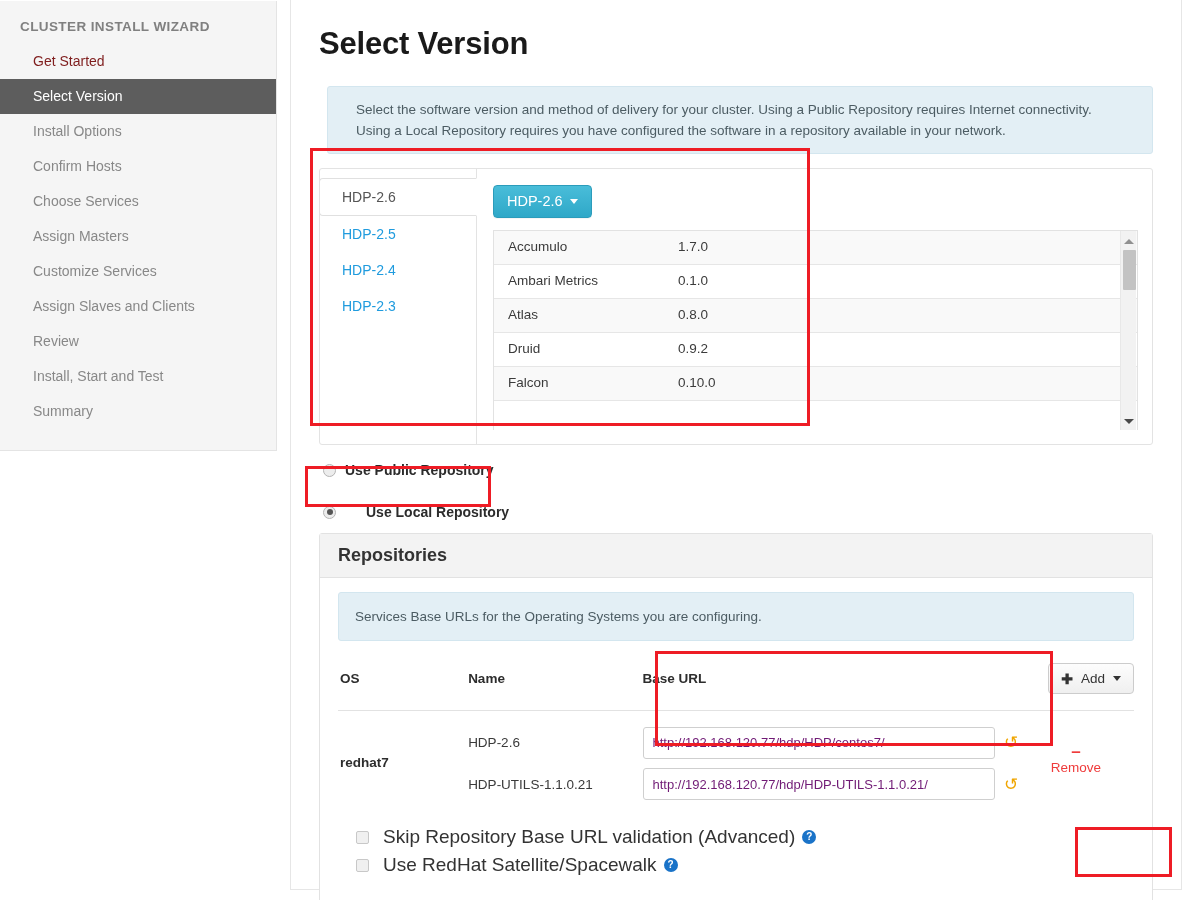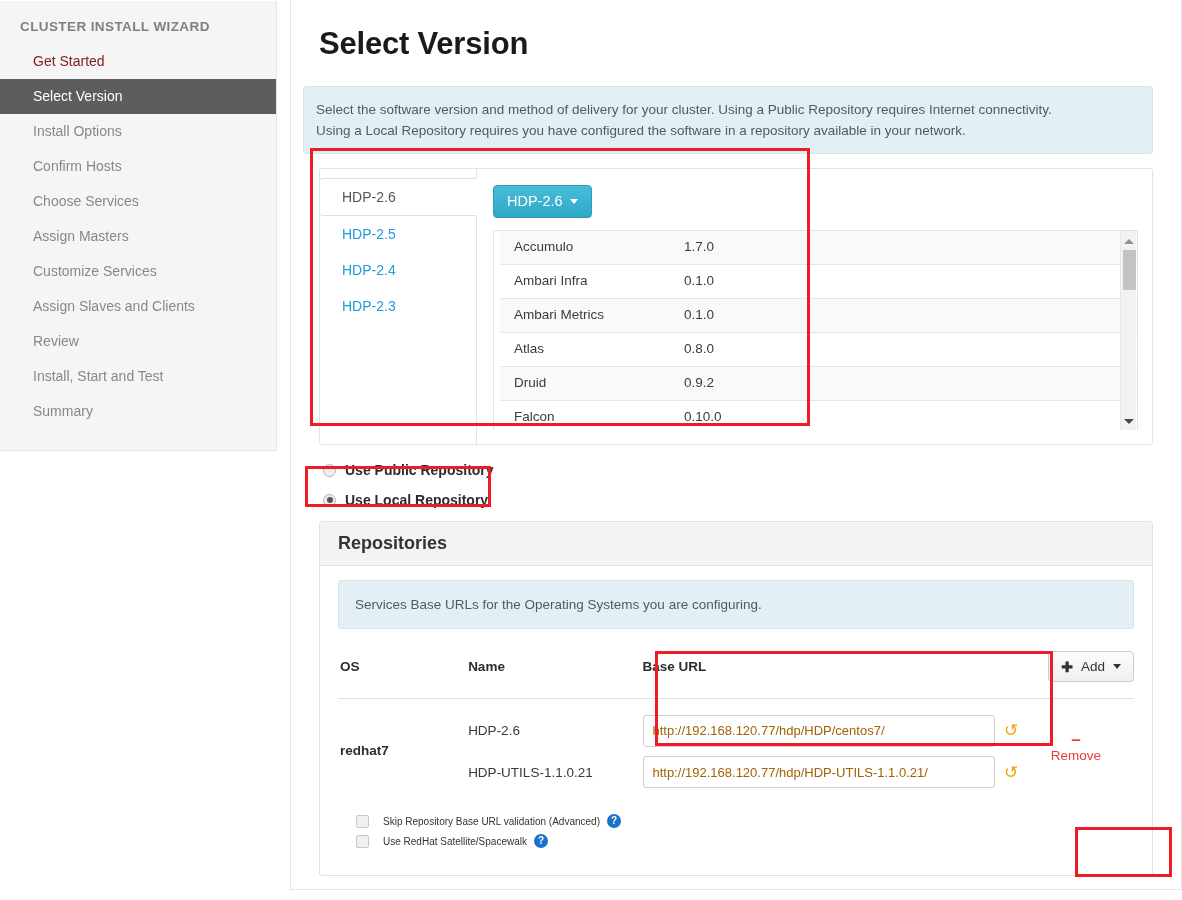--- a/index.html
+++ b/index.html
@@ -31,22 +31,22 @@
   
   .main {
     position: absolute; left: 290px; top: 0; width: 892px; height: 890px;
     border: 1px solid #e6e6e6; border-top: none; background: #fff;
   }
   .page-title {
     font-size: 31px; font-weight: bold; color: #1a1a1a;
     margin: 26px 0 0 28px; letter-spacing: -.2px;
   }
   .alert-info {
-    margin: 24px 28px 0 12px; background: #e3eff5; border: 1px solid #d3e6ef;
-    border-radius: 3px; padding: 12px 12px; color: #4c5c63; font-size: 13.5px;
+    margin: 24px 28px 0 36px; background: #e3eff5; border: 1px solid #d3e6ef;
+    border-radius: 3px; padding: 12px 28px; color: #4c5c63; font-size: 13.5px;
     line-height: 21px;
   }
 
   
   .version-wrap { position: relative; margin: 14px 28px 0 28px; }
   .version-box {
     display: flex; border: 1px solid #e3e3e3; border-radius: 3px;
     background: #fff; height: 277px; overflow: hidden;
   }
   .vtabs {
@@ -71,21 +71,21 @@
     color: #fff; font-size: 14.5px; padding: 7px 13px 8px 13px;
     cursor: pointer; box-shadow: 0 1px 0 rgba(0,0,0,.04);
   }
   .caret-down {
     width: 0; height: 0; border-left: 4.5px solid transparent;
     border-right: 4.5px solid transparent; border-top: 5px solid #fff;
     display: inline-block;
   }
   .stack-table-wrap {
     margin-top: 12px; border: 1px solid #e2e2e2; border-bottom: none;
-    position: relative; height: 200px; overflow: hidden; padding-left: 6px;
+    position: relative; height: 200px; overflow: hidden;
   }
   table.stack-table { width: 100%; border-collapse: collapse; font-size: 13.5px; }
   table.stack-table td {
     padding: 7px 10px 8px 14px; color: #3b3b3b;
     border-bottom: 1px solid #e6e6e6; line-height: 18px;
   }
   table.stack-table tr:nth-child(odd) td { background: #f9f9f9; }
   td.svc-name { width: 170px; }
   td.svc-ver  { width: 170px; }
 
@@ -103,21 +103,21 @@
   .tri-up { width:0;height:0;border-left:5px solid transparent;border-right:5px solid transparent;border-bottom:5px solid #909090; }
   .tri-down { width:0;height:0;border-left:5px solid transparent;border-right:5px solid transparent;border-top:5px solid #4a4a4a; }
   .fs-thumb {
     position: absolute; left: 2px; top: 19px; width: 13px; height: 40px;
     background: #c3c3c3; border-radius: 1px;
   }
 
   
   .radios { margin: 12px 28px 0 28px; }
   .radio-row { display: flex; align-items: center; padding: 5px 0 5px 4px; cursor: pointer; }
-  .radio-row + .radio-row { margin-top: 4px; }
+  .radio-row + .radio-row { margin-top: 16px; gap: 21px; }
   .radio-dot {
     width: 13px; height: 13px; border-radius: 50%;
     border: 1px solid #b4b4b4; background: #ededed; margin-right: 9px;
     display: inline-flex; align-items: center; justify-content: center; flex: 0 0 13px;
   }
   .radio-dot.checked::after {
     content: ''; width: 6px; height: 6px; border-radius: 50%; background: #555;
   }
   .radio-label { font-size: 14px; font-weight: bold; color: #2c2c2c; }
 
@@ -156,39 +156,39 @@
   .repo-table td {
     border-top: 1px solid #e2e2e2; padding: 0; vertical-align: middle;
   }
   .os-cell { font-size: 13.5px; font-weight: bold; color: #2d2d2d; padding-left: 2px !important; }
   .name-cell { font-size: 13.5px; color: #3a3a3a; }
   .url-cell { padding: 7px 0 !important; }
   .rowline { display: flex; align-items: center; height: 44px; }
   .rowline.first { padding-top: 5px; }
   .url-input {
     width: 352px; height: 32px; border: 1px solid #cfcfcf; border-radius: 3px;
-    padding: 0 9px; font-size: 13px; color: #a16207; font-family: "Liberation Sans", sans-serif;
+    padding: 0 9px; font-size: 13px; color: #701a75; font-family: "Liberation Sans", sans-serif;
     background: #fff; outline: none;
   }
   .undo-ico {
     margin-left: 9px; color: #f0a500; font-size: 17px; line-height: 1;
     cursor: pointer; display: inline-block; transform: scaleX(-1);
   }
   .remove-cell { text-align: center; vertical-align: middle; }
   .remove-link { color: #ef3b3b; font-size: 13.5px; cursor: pointer; line-height: 20px; }
   .minus-ico { color: #ef3b3b; font-weight: bold; font-size: 17px; line-height: 12px; display:block; }
 
   
   .checks { margin: 10px 18px 14px 18px; }
   .check-row { display: flex; align-items: center; padding: 3px 0; cursor: pointer; }
   .chk-box {
     width: 13px; height: 13px; border: 1px solid #c8c8c8; background: #f0f0f0;
     border-radius: 2px; margin-right: 14px; flex: 0 0 13px;
   }
-  .check-label { font-size: 10px; color: #333; }
+  .check-label { font-size: 19px; color: #333; }
   .help-ico {
     display: inline-flex; align-items: center; justify-content: center;
     width: 14px; height: 14px; border-radius: 50%; background: #1a73c8;
     color: #fff; font-size: 10px; font-weight: bold; margin-left: 7px;
     cursor: pointer; line-height: 14px;
   }
 
   
   .footer {
     position: relative; margin: 18px 28px 0 28px; height: 60px;
@@ -245,25 +245,20 @@
             <span>HDP-2.6</span>
             <span class="caret-down"></span>
           </div>
 
           <div class="stack-table-wrap">
             <table class="stack-table">
               <tbody>
                 <tr>
                   <td class="svc-name">Accumulo</td>
                   <td class="svc-ver">1.7.0</td>
-                  <td></td>
-                </tr>
-                <tr>
-                  <td class="svc-name">Ambari Infra</td>
-                  <td class="svc-ver">0.1.0</td>
                   <td></td>
                 </tr>
                 <tr>
                   <td class="svc-name">Ambari Metrics</td>
                   <td class="svc-ver">0.1.0</td>
                   <td></td>
                 </tr>
                 <tr>
                   <td class="svc-name">Atlas</td>
                   <td class="svc-ver">0.8.0</td>

